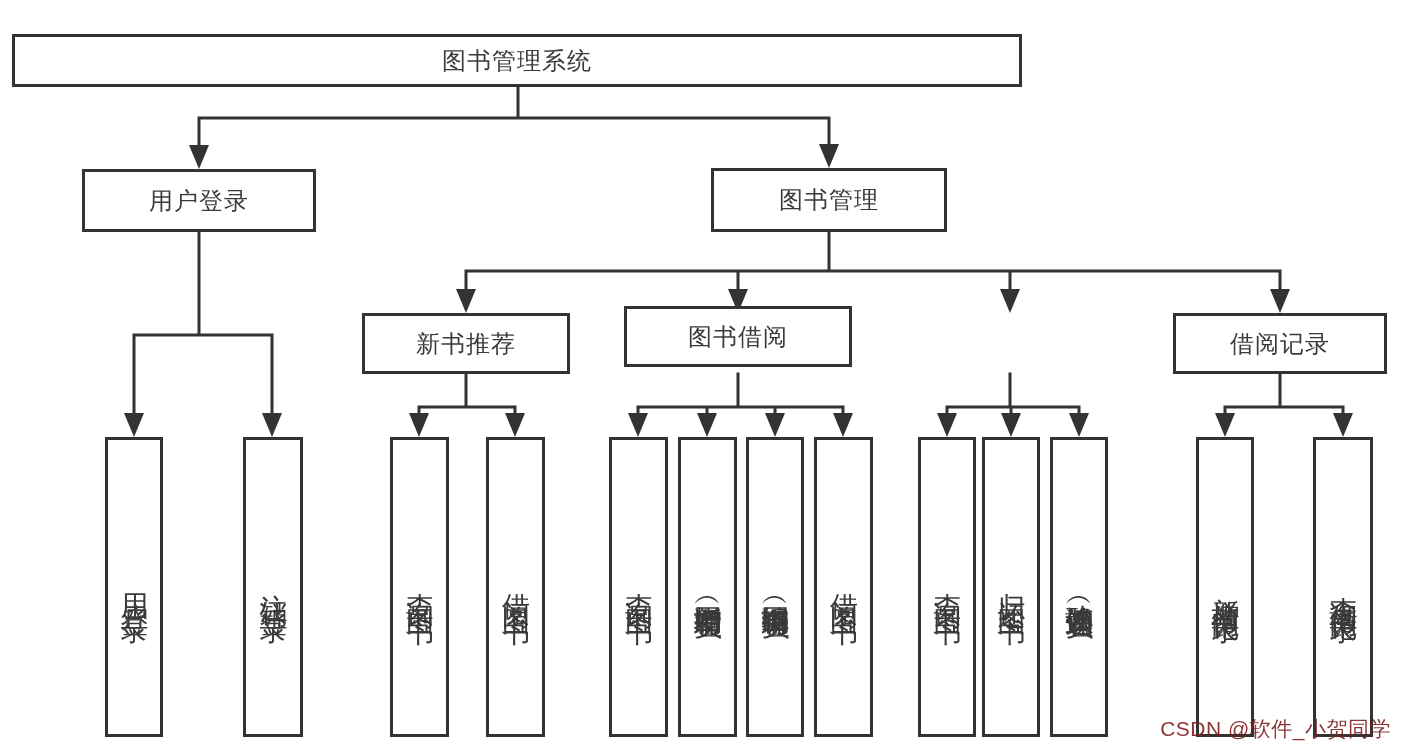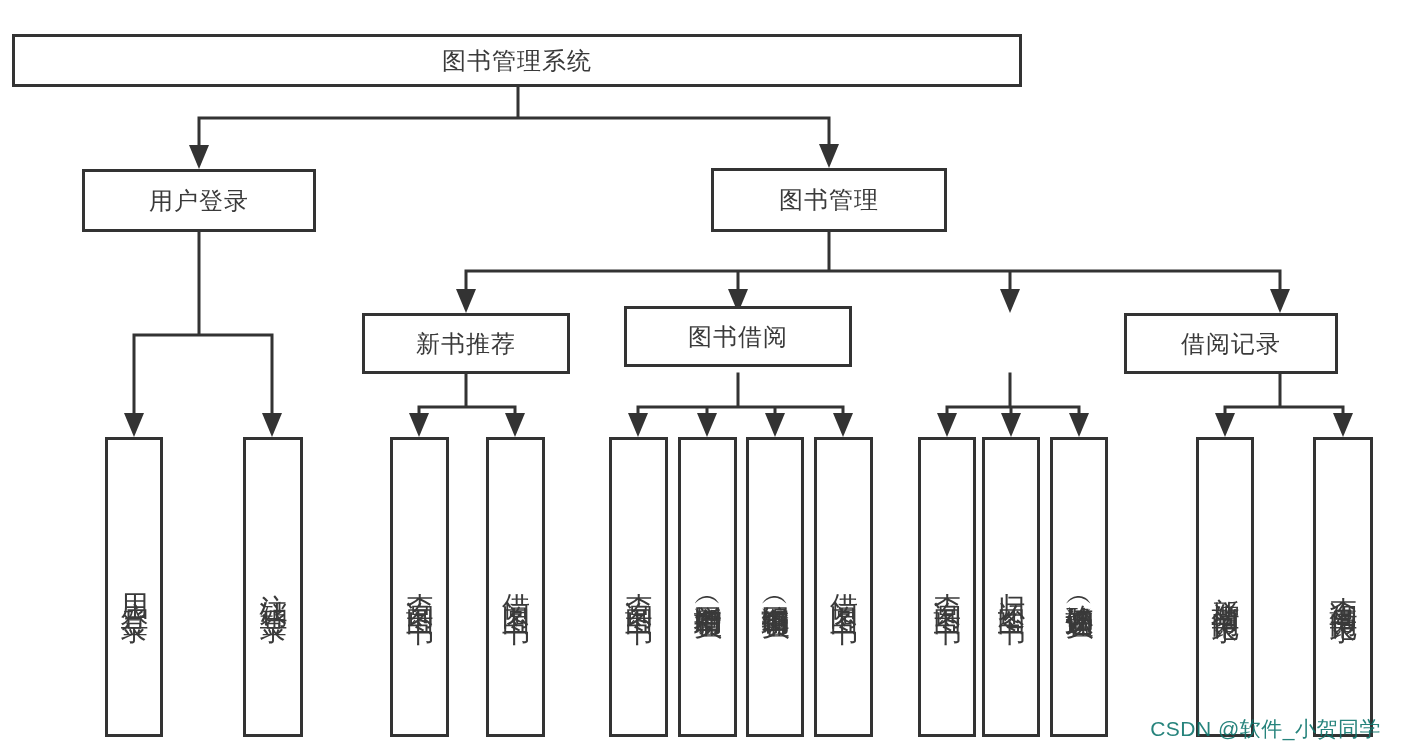--- a/index.html
+++ b/index.html
@@ -33,24 +33,24 @@
     text-orientation: mixed;
     font-size: 28px;
     line-height: 1;
     white-space: nowrap;
   }
   .spread span { letter-spacing: 8px; }
   .mid span    { letter-spacing: 4px; }
   .tight span  { letter-spacing: 1px; }
   .watermark {
     position: absolute;
-    right: 24px;
+    right: 14px;
     bottom: 4px;
     font-size: 21px;
-    color: #0f766e;
+    color: #7f1d1d;
     letter-spacing: 0.5px;
     opacity: 0.9;
     white-space: nowrap;
   }
   .edgeline { stroke: #333333; stroke-width: 3; fill: none; stroke-linecap: square; }
   .arrowhead { fill: #333333; stroke: none; }
 </style>
 </head>
 <body>
 
@@ -109,21 +109,21 @@
   <div class="node hnode" style="left:711px; top:168px; width:236px; height:64px;">
     <span>图书管理</span>
   </div>
 
   <div class="node hnode" style="left:362px; top:313px; width:208px; height:61px;">
     <span>新书推荐</span>
   </div>
   <div class="node hnode" style="left:624px; top:306px; width:228px; height:61px;">
     <span>图书借阅</span>
   </div>
-  <div class="node hnode" style="left:1124px; top:313px; width:214px; height:61px;">
+  <div class="node hnode" style="left:1173px; top:313px; width:214px; height:61px;">
     <span>借阅记录</span>
   </div>
 
   <div class="node vnode spread" style="left:105px; top:437px; width:58px; height:300px;">
     <span>用户登录</span>
   </div>
   <div class="node vnode spread" style="left:243px; top:437px; width:60px; height:300px;">
     <span>注销登录</span>
   </div>
 

